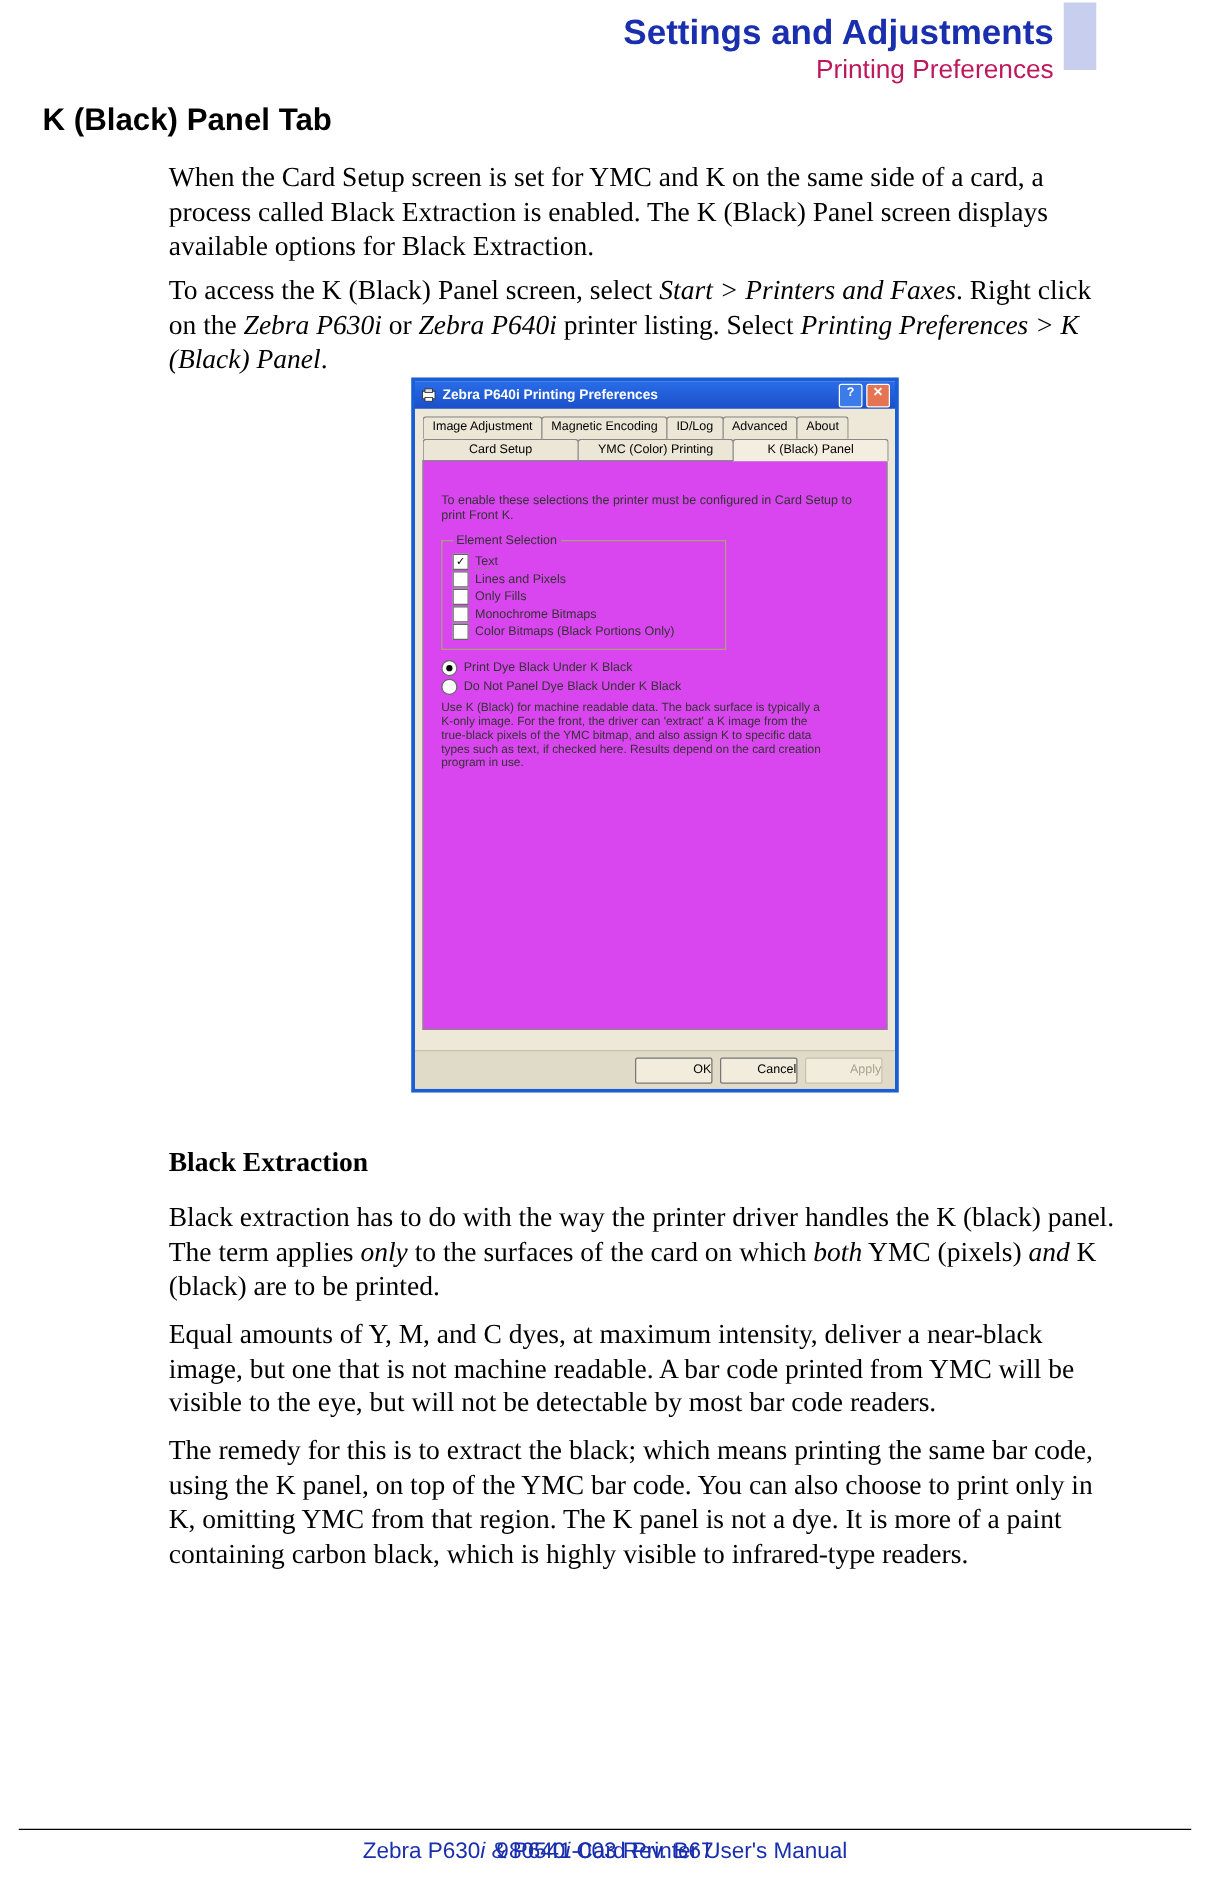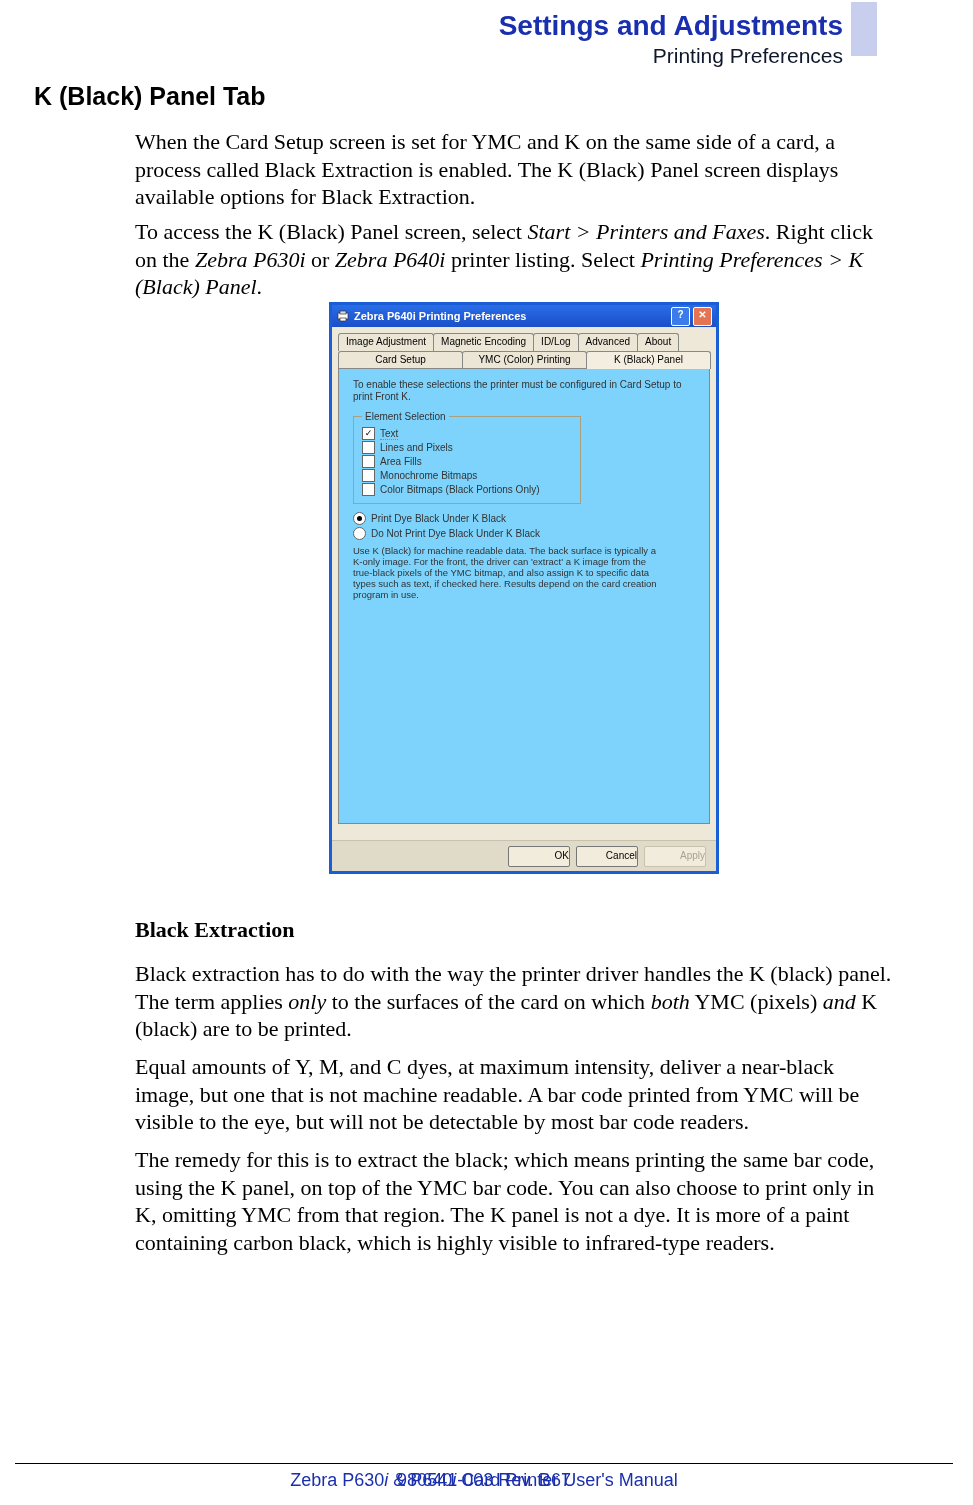--- a/index.html
+++ b/index.html
@@ -26,21 +26,21 @@
     text-align: right;
     line-height: 1.25;
     font-family: Arial, Helvetica, sans-serif;
   }
   .header-title {
     font-weight: bold;
     color: #1a2fae;
     font-size: 28px;
   }
   .header-sub {
-    color: #0f172a;
+    color: #be185d;
     font-size: 21px;
   }
   .header-box {
     position: absolute;
     top: 2px;
     right: 96px;
     width: 26px;
     height: 54px;
     background: #c7ceee;
   }
@@ -132,22 +132,22 @@
     white-space: nowrap;
   }
   .tab.active {
     background: #f3eee0;
     font-weight: normal;
     position: relative;
     z-index: 2;
   }
   .panel {
     border: 1px solid #888;
-    background: #7dd3fc;
-    padding: 10px 10px 10px 14px;
+    background: #d946ef;
+    padding: 26px 10px 10px 14px;
     height: 456px;
     box-sizing: border-box;
     margin-top: -1px;
     position: relative;
     color: #333;
   }
   .note {
     font-size: 10px;
     line-height: 1.2;
     margin-bottom: 8px;
@@ -316,39 +316,39 @@
           <div class="chk-row">
             <span class="chk checked"></span>
             <span class="dot-underline">Text</span>
           </div>
           <div class="chk-row">
             <span class="chk"></span>
             <span>Lines and Pixels</span>
           </div>
           <div class="chk-row">
             <span class="chk"></span>
-            <span>Area Fills</span>
+            <span>Only Fills</span>
           </div>
           <div class="chk-row">
             <span class="chk"></span>
             <span>Monochrome Bitmaps</span>
           </div>
           <div class="chk-row">
             <span class="chk"></span>
             <span>Color Bitmaps (Black Portions Only)</span>
           </div>
         </fieldset>
 
         <div class="radio-row">
           <span class="radio checked"></span>
           <span>Print Dye Black Under K Black</span>
         </div>
         <div class="radio-row">
           <span class="radio"></span>
-          <span>Do Not Print Dye Black Under K Black</span>
+          <span>Do Not Panel Dye Black Under K Black</span>
         </div>
 
         <div class="help-text">Use K (Black) for machine readable data. The back surface is typically a K-only image. For the front, the driver can 'extract' a K image from the true-black pixels of the YMC bitmap, and also assign K to specific data types such as text, if checked here. Results depend on the card creation program in use.</div>
       </div>
     </div>
 
     <div class="button-bar">
       <div class="btn">OK</div>
       <div class="btn">Cancel</div>
       <div class="btn disabled">Apply</div>

